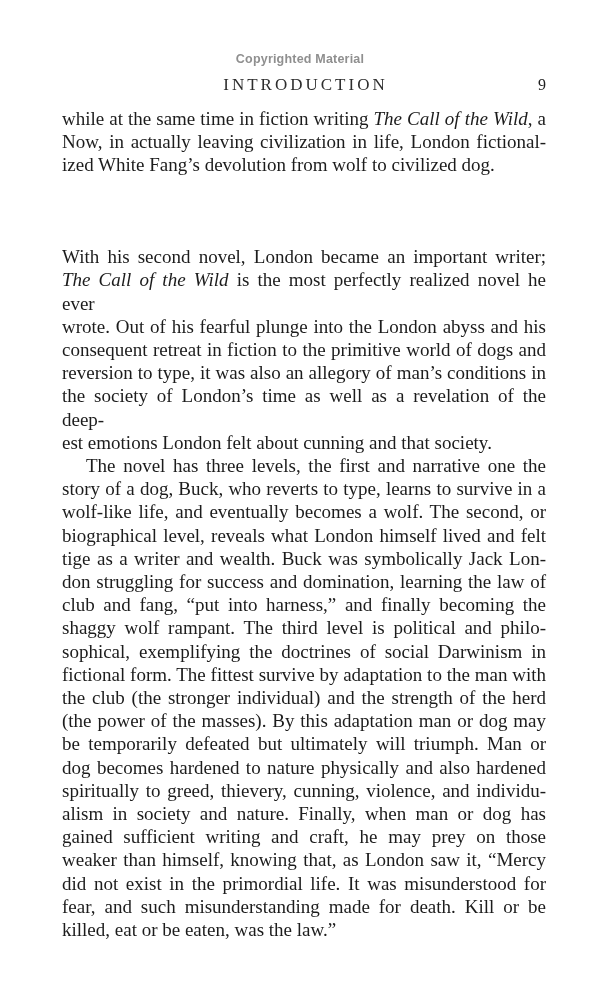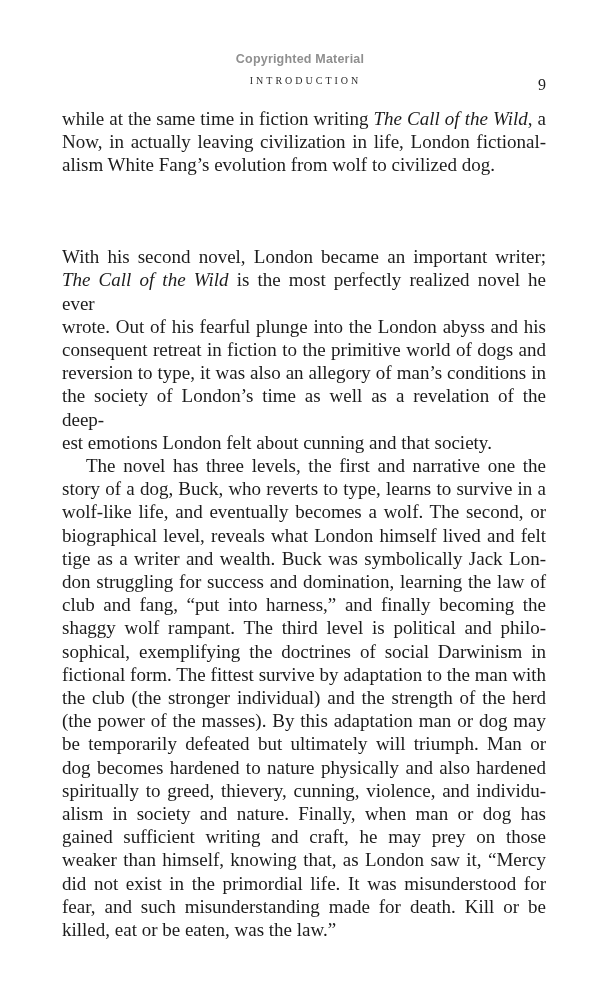--- a/index.html
+++ b/index.html
@@ -33,21 +33,21 @@
   .running-head {
     position: absolute;
     top: 39px;
     left: 62px;
     width: 484px;
     height: 22px;
   }
   .head-title {
     display: block;
     text-align: center;
-    font-size: 10px;
+    font-size: 17px;
     letter-spacing: 3px;
     color: #2d2d2d;
     padding-left: 3px; 
   }
   .page-number {
     position: absolute;
     right: 0;
     top: 1px;
     font-size: 16px;
     color: #1f1f1f;
@@ -85,21 +85,21 @@
 
   <div class="running-head">
     <span class="head-title">INTRODUCTION</span>
     <span class="page-number">9</span>
   </div>
 
   <div class="text-block">
     <div>
         <div class="line"><span>while at the same time in fiction writing </span><i>The Call of the Wild</i><span>, a</span></div>
         <div class="line"><span>Now, in actually leaving civilization in life, London fictional-</span></div>
-        <div class="line last"><span>alism White Fang’s evolution from wolf to civilized dog.</span></div>
+        <div class="line last"><span>ized White Fang’s devolution from wolf to civilized dog.</span></div>
       </div>
     <div class="section-break"></div>
     <div>
         <div class="line"><span>With his second novel, London became an important writer;</span></div>
         <div class="line"><i>The Call of the Wild</i><span> is the most perfectly realized novel he ever</span></div>
         <div class="line"><span>wrote. Out of his fearful plunge into the London abyss and his</span></div>
         <div class="line"><span>consequent retreat in fiction to the primitive world of dogs and</span></div>
         <div class="line"><span>reversion to type, it was also an allegory of man’s conditions in</span></div>
         <div class="line"><span>the society of London’s time as well as a revelation of the deep-</span></div>
         <div class="line last"><span>est emotions London felt about cunning and that society.</span></div>

